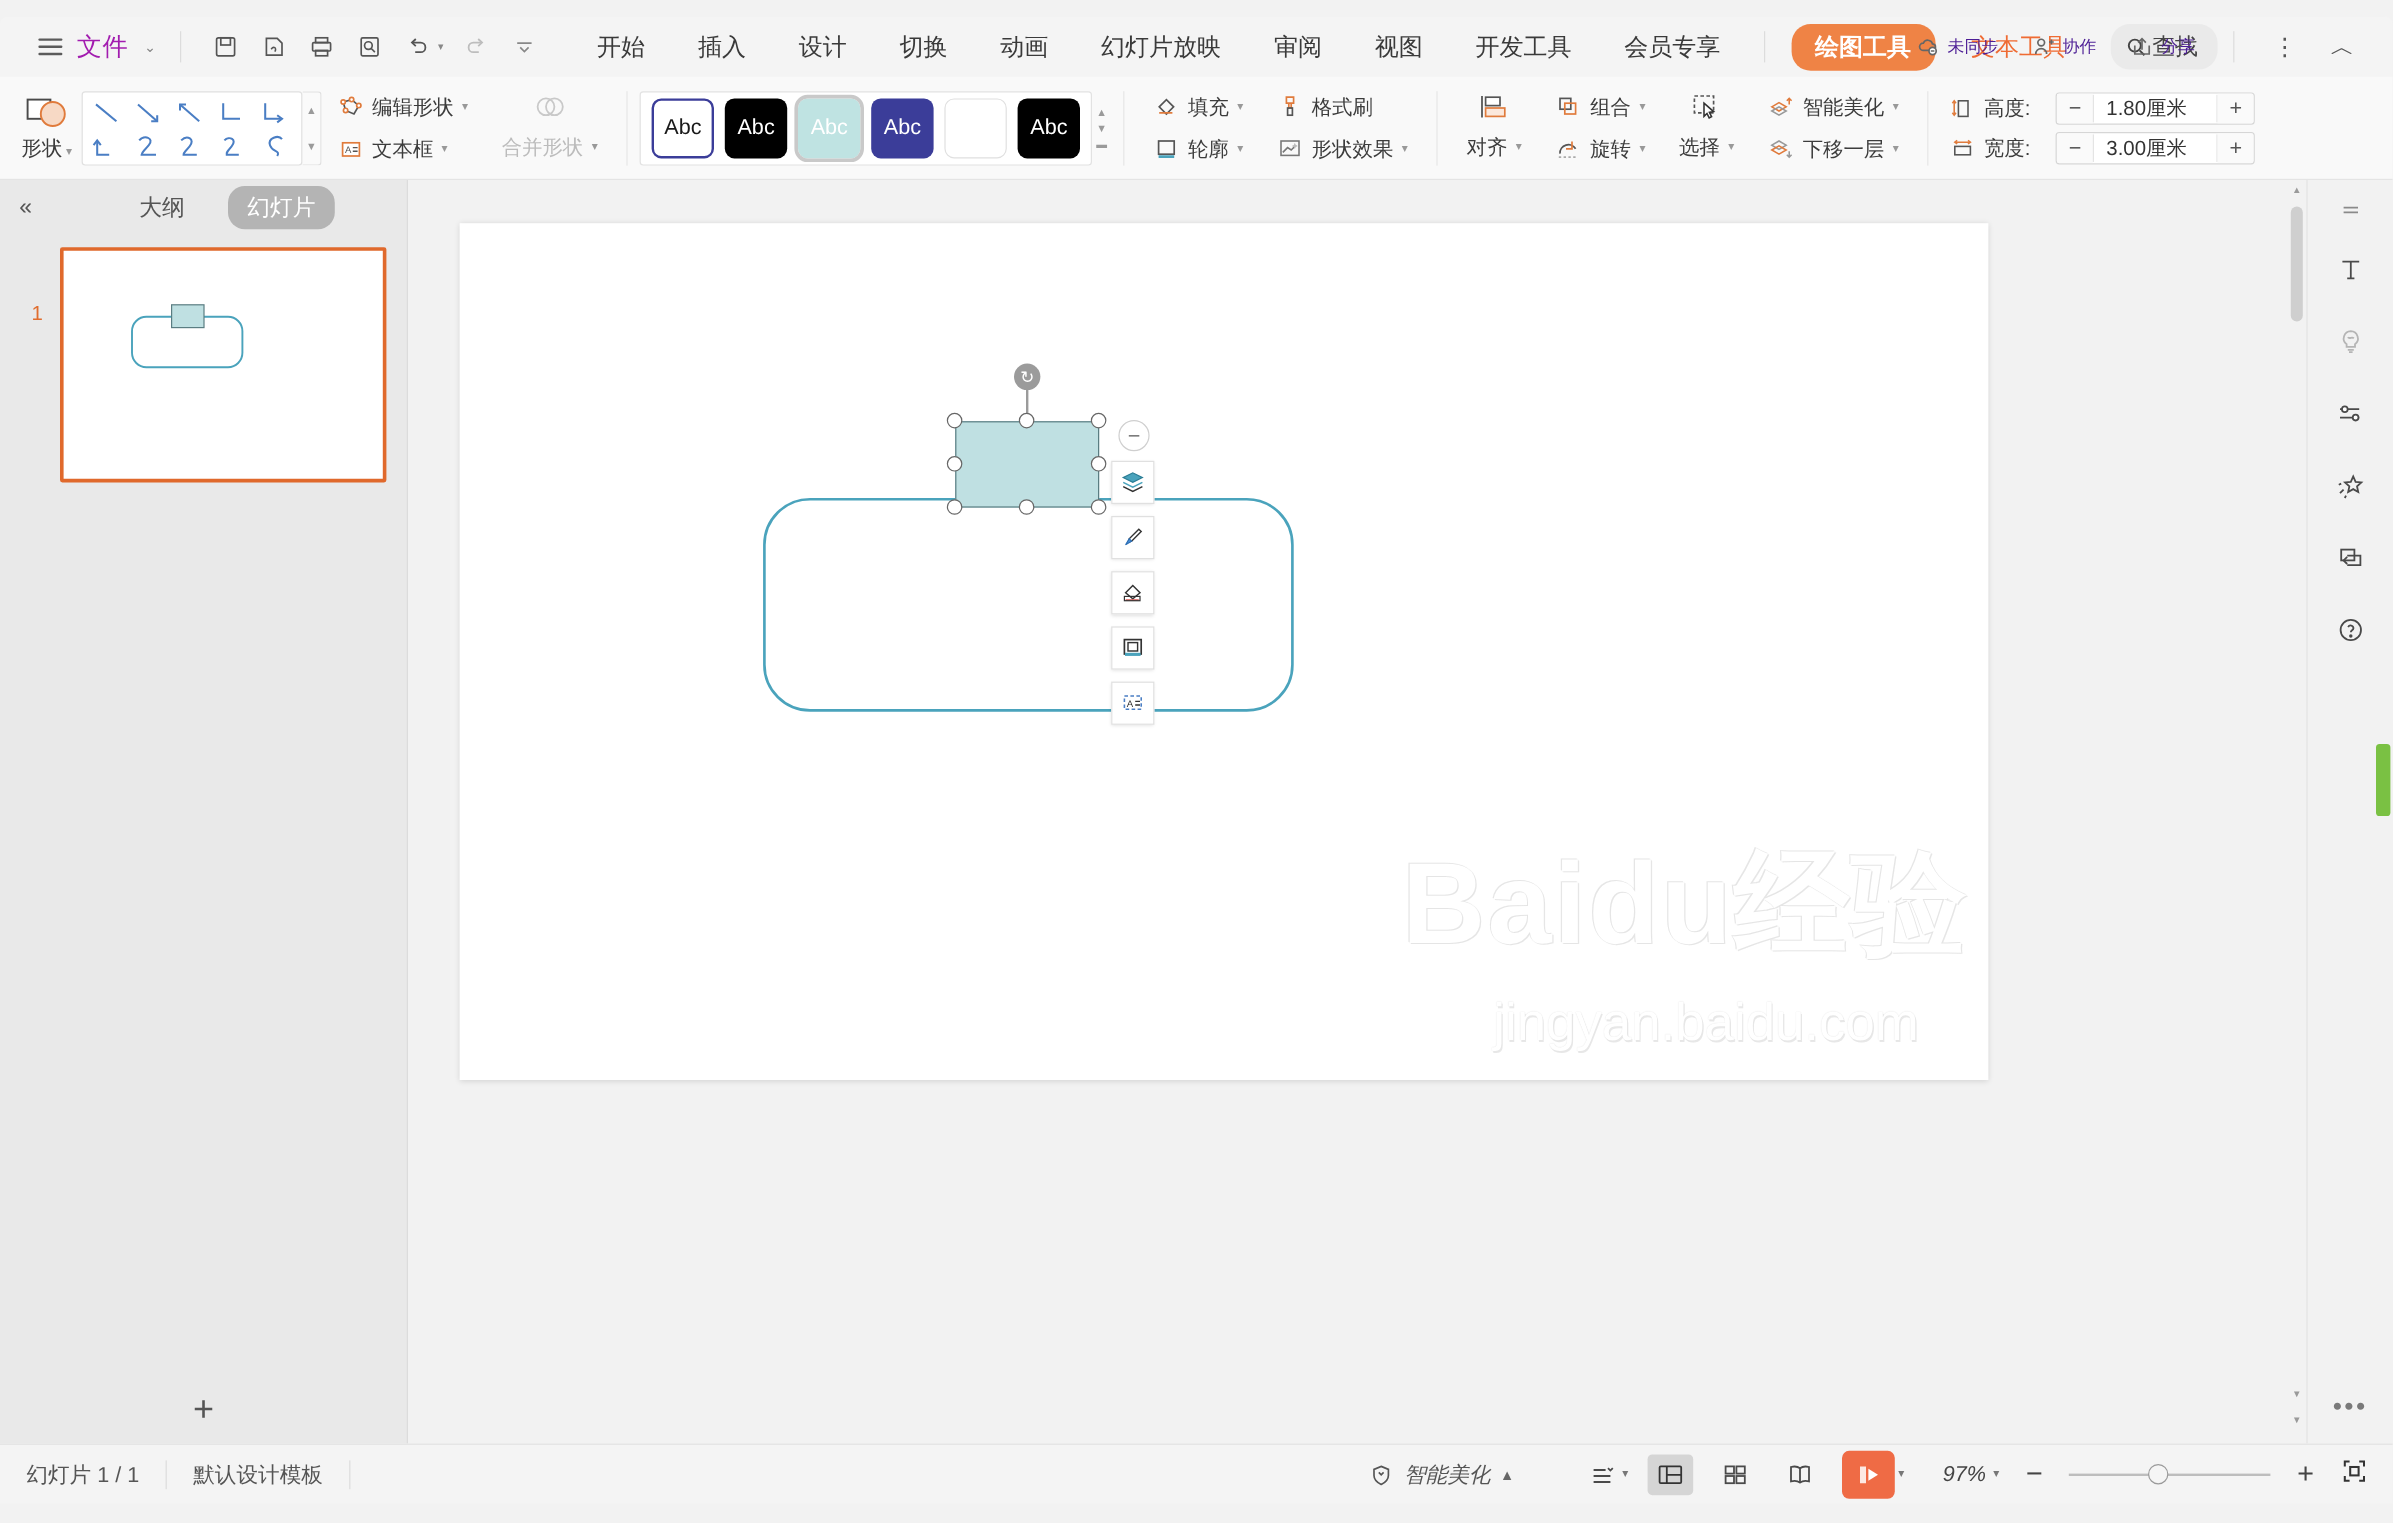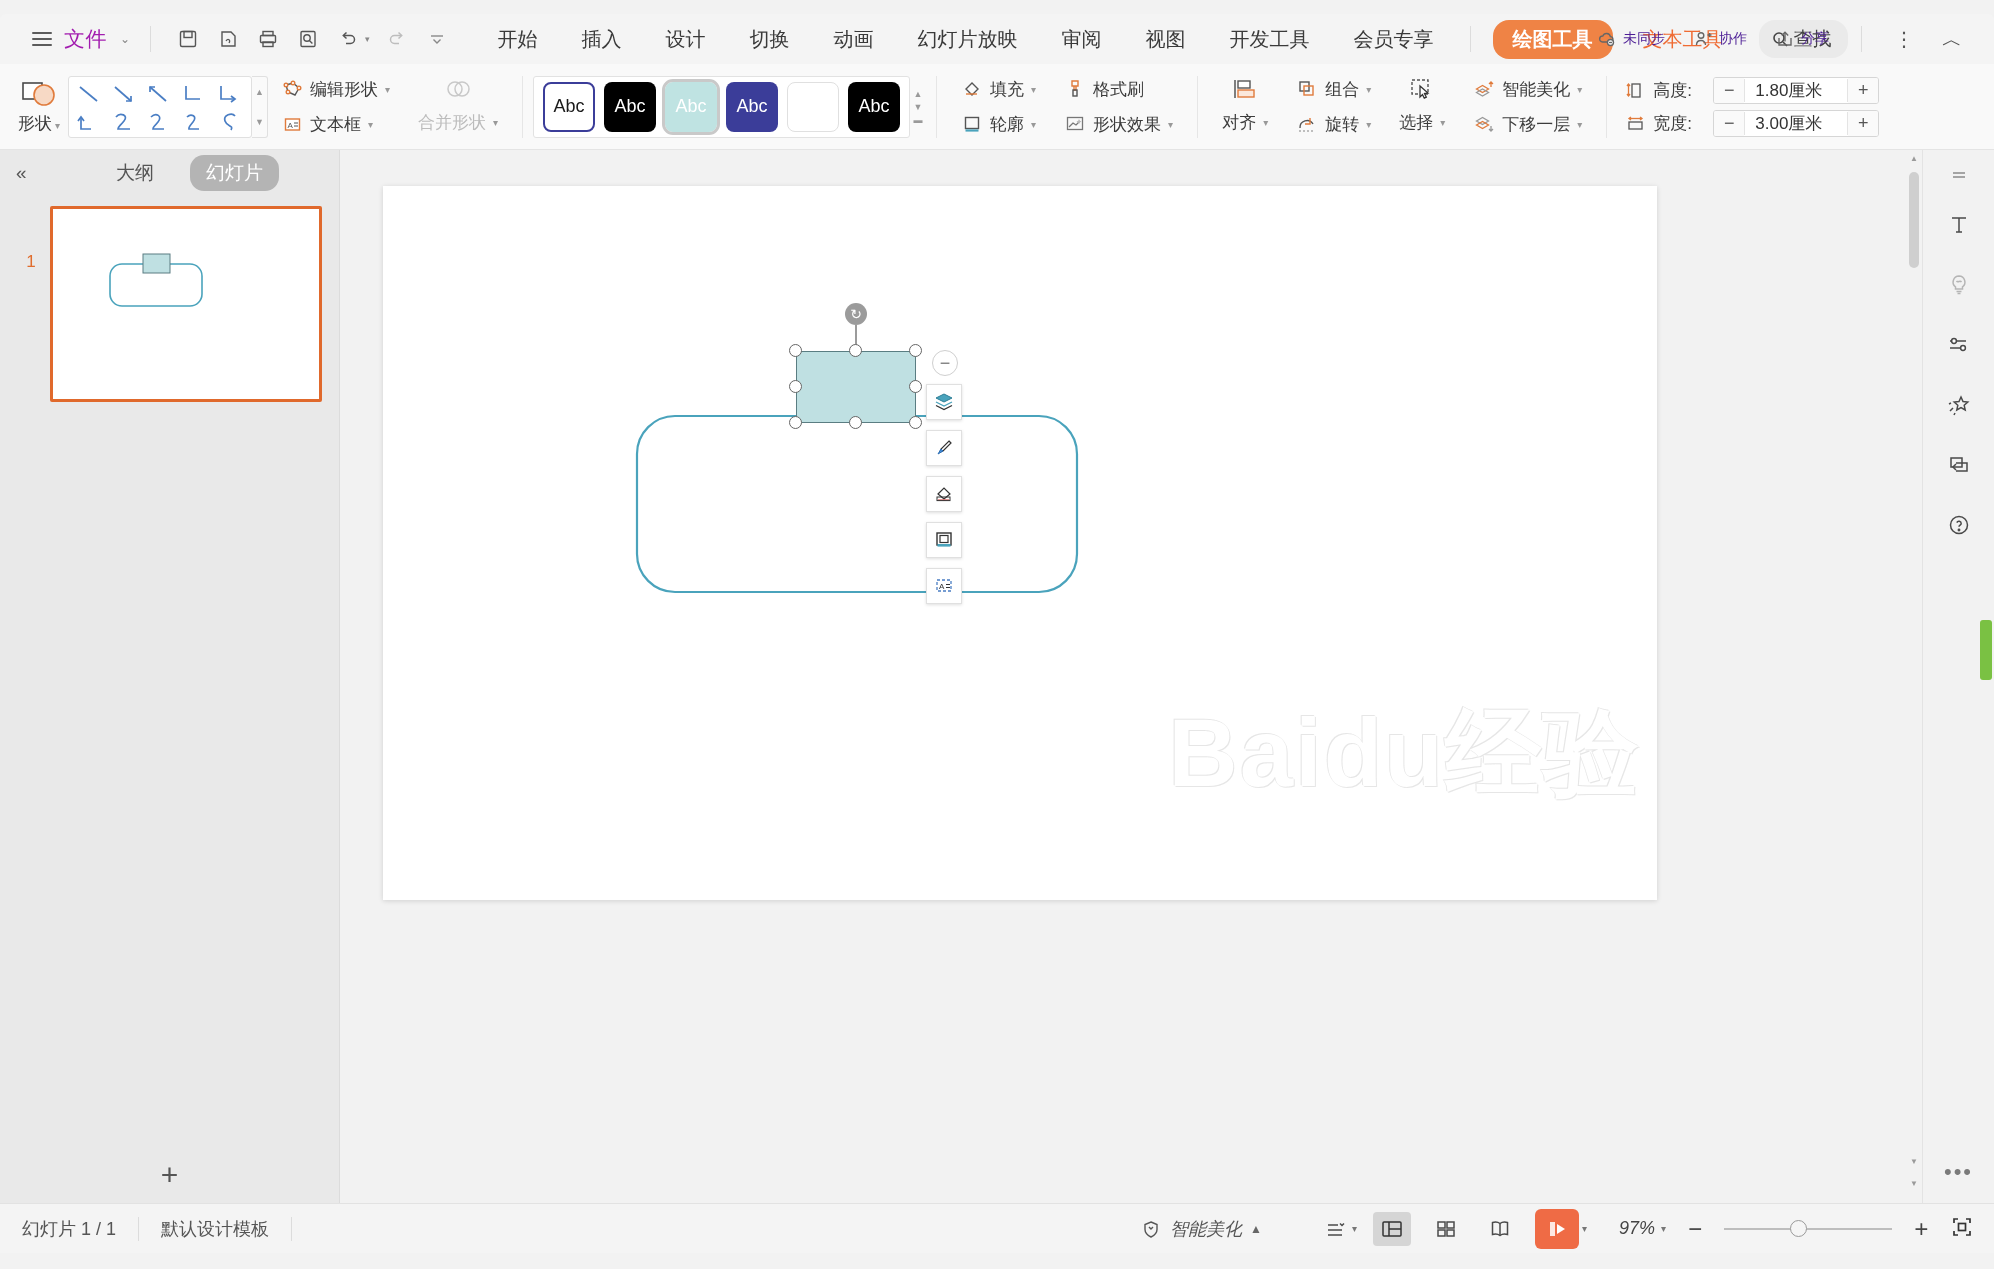--- a/index.html
+++ b/index.html
@@ -672,20 +672,21 @@
         <div class="mt-btn">
           <svg width="22" height="22" viewBox="0 0 22 22" fill="none">
             <rect x="4" y="5" width="14" height="11" stroke="#4a7ec4" stroke-width="1.3" stroke-dasharray="3 2"></rect>
             <text x="6" y="14" font-size="8" fill="#333" font-family="Liberation Sans">A</text>
             <path d="M13 9.5h4M13 12.5h4" stroke="#333" stroke-width="1.1"></path>
           </svg>
         </div>
       </div>
 
       <div class="wm-text" style="right:16px; bottom:80px;">Baidu经验</div>
+      <div class="wm-sub" style="right:58px; bottom:22px;">jingyan.baidu.com</div>
     </div>
   </div>
 
   <div class="vscroll" style="right:72px;">
     <div class="arrow">▲</div>
     <div class="thumbbar"></div>
     <div class="arrow" style="position:absolute;bottom:34px;left:0;width:16px;">▼</div>
     <div class="arrow" style="position:absolute;bottom:12px;left:0;width:16px;">▼</div>
   </div>
 

